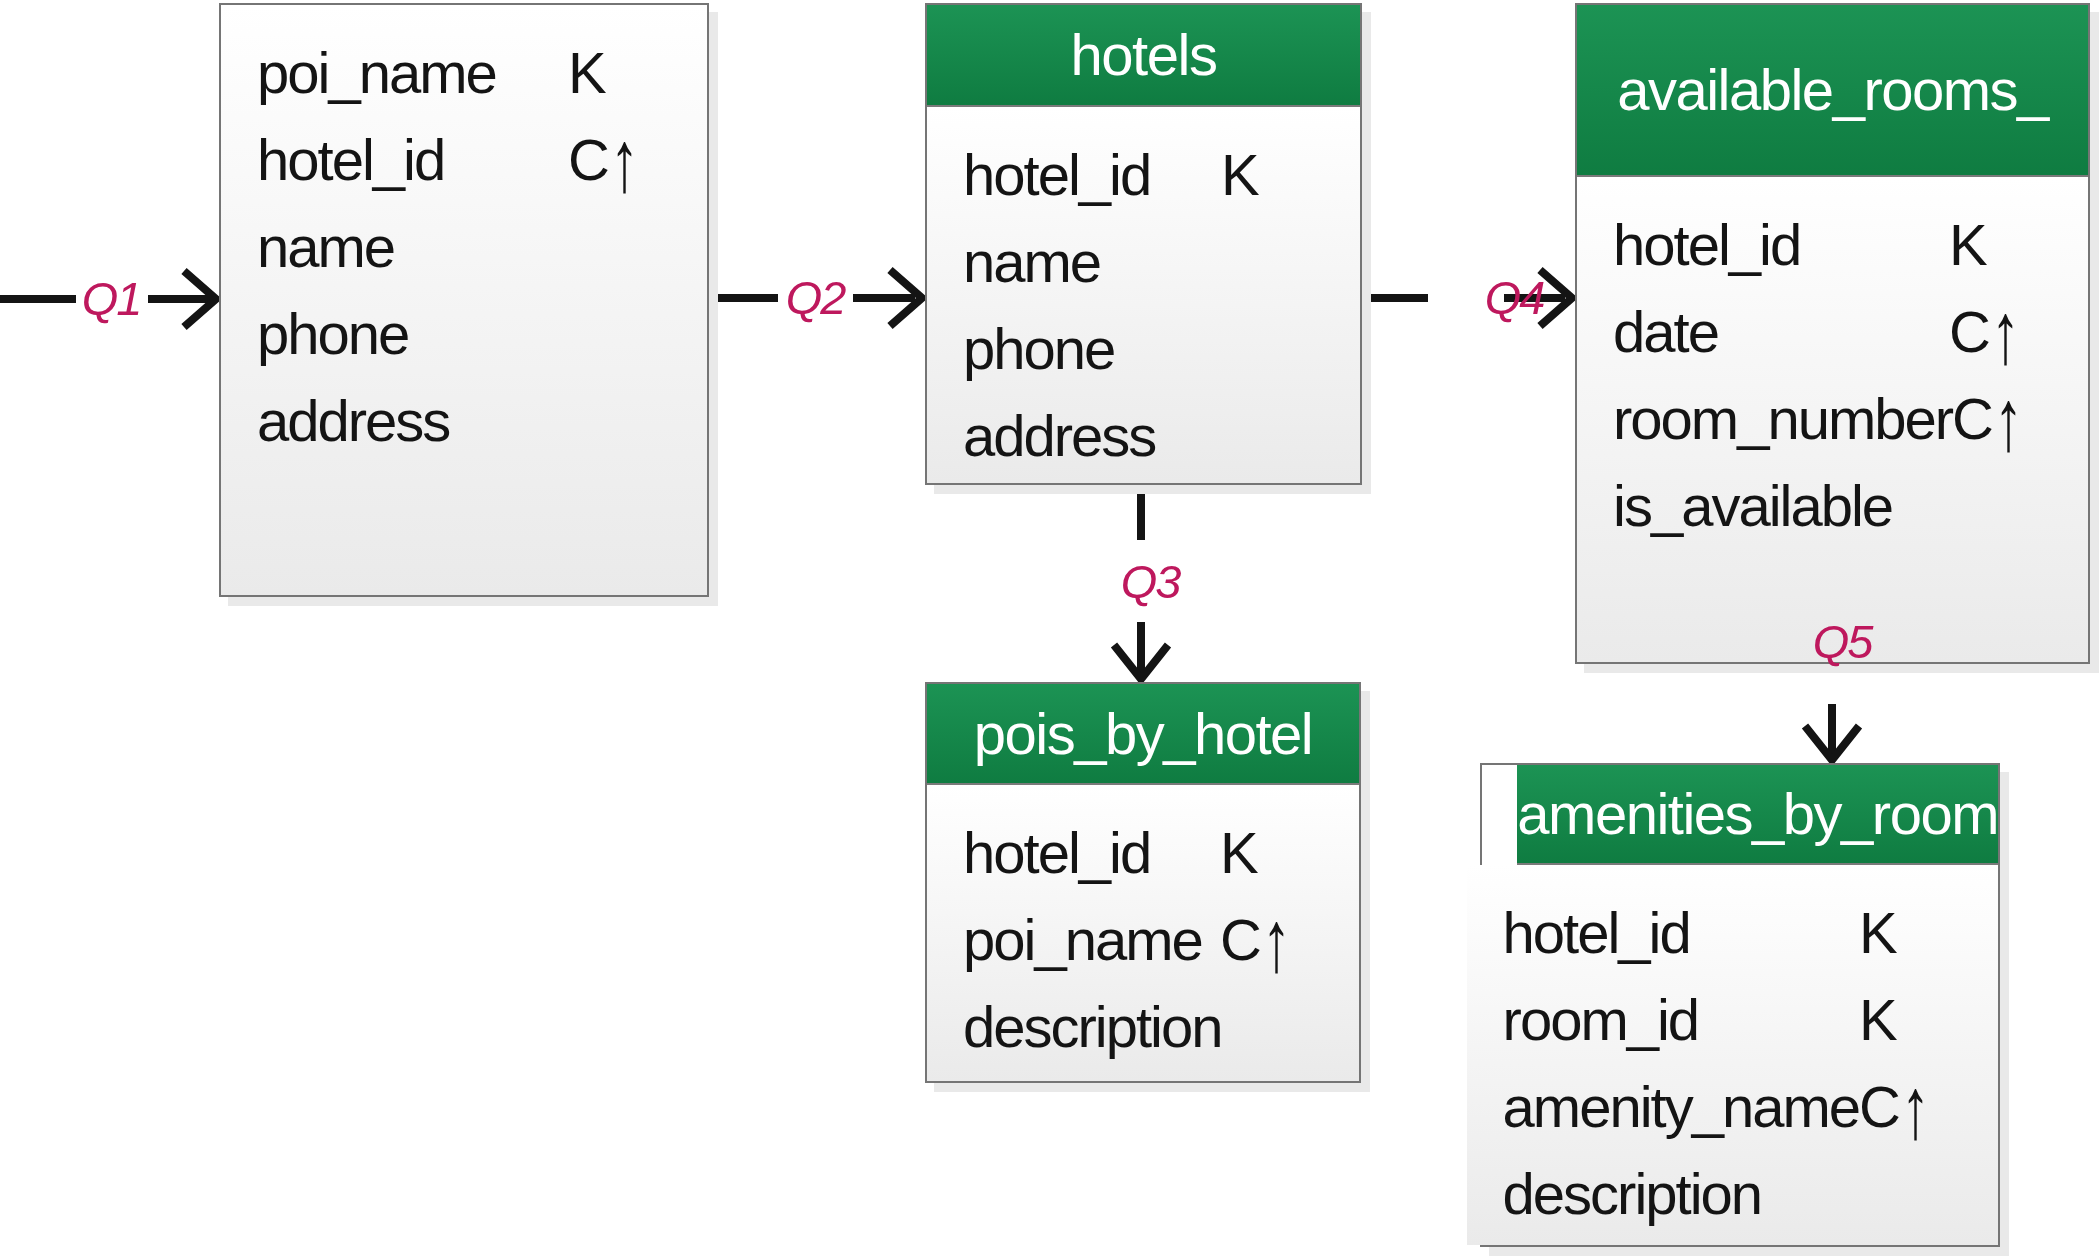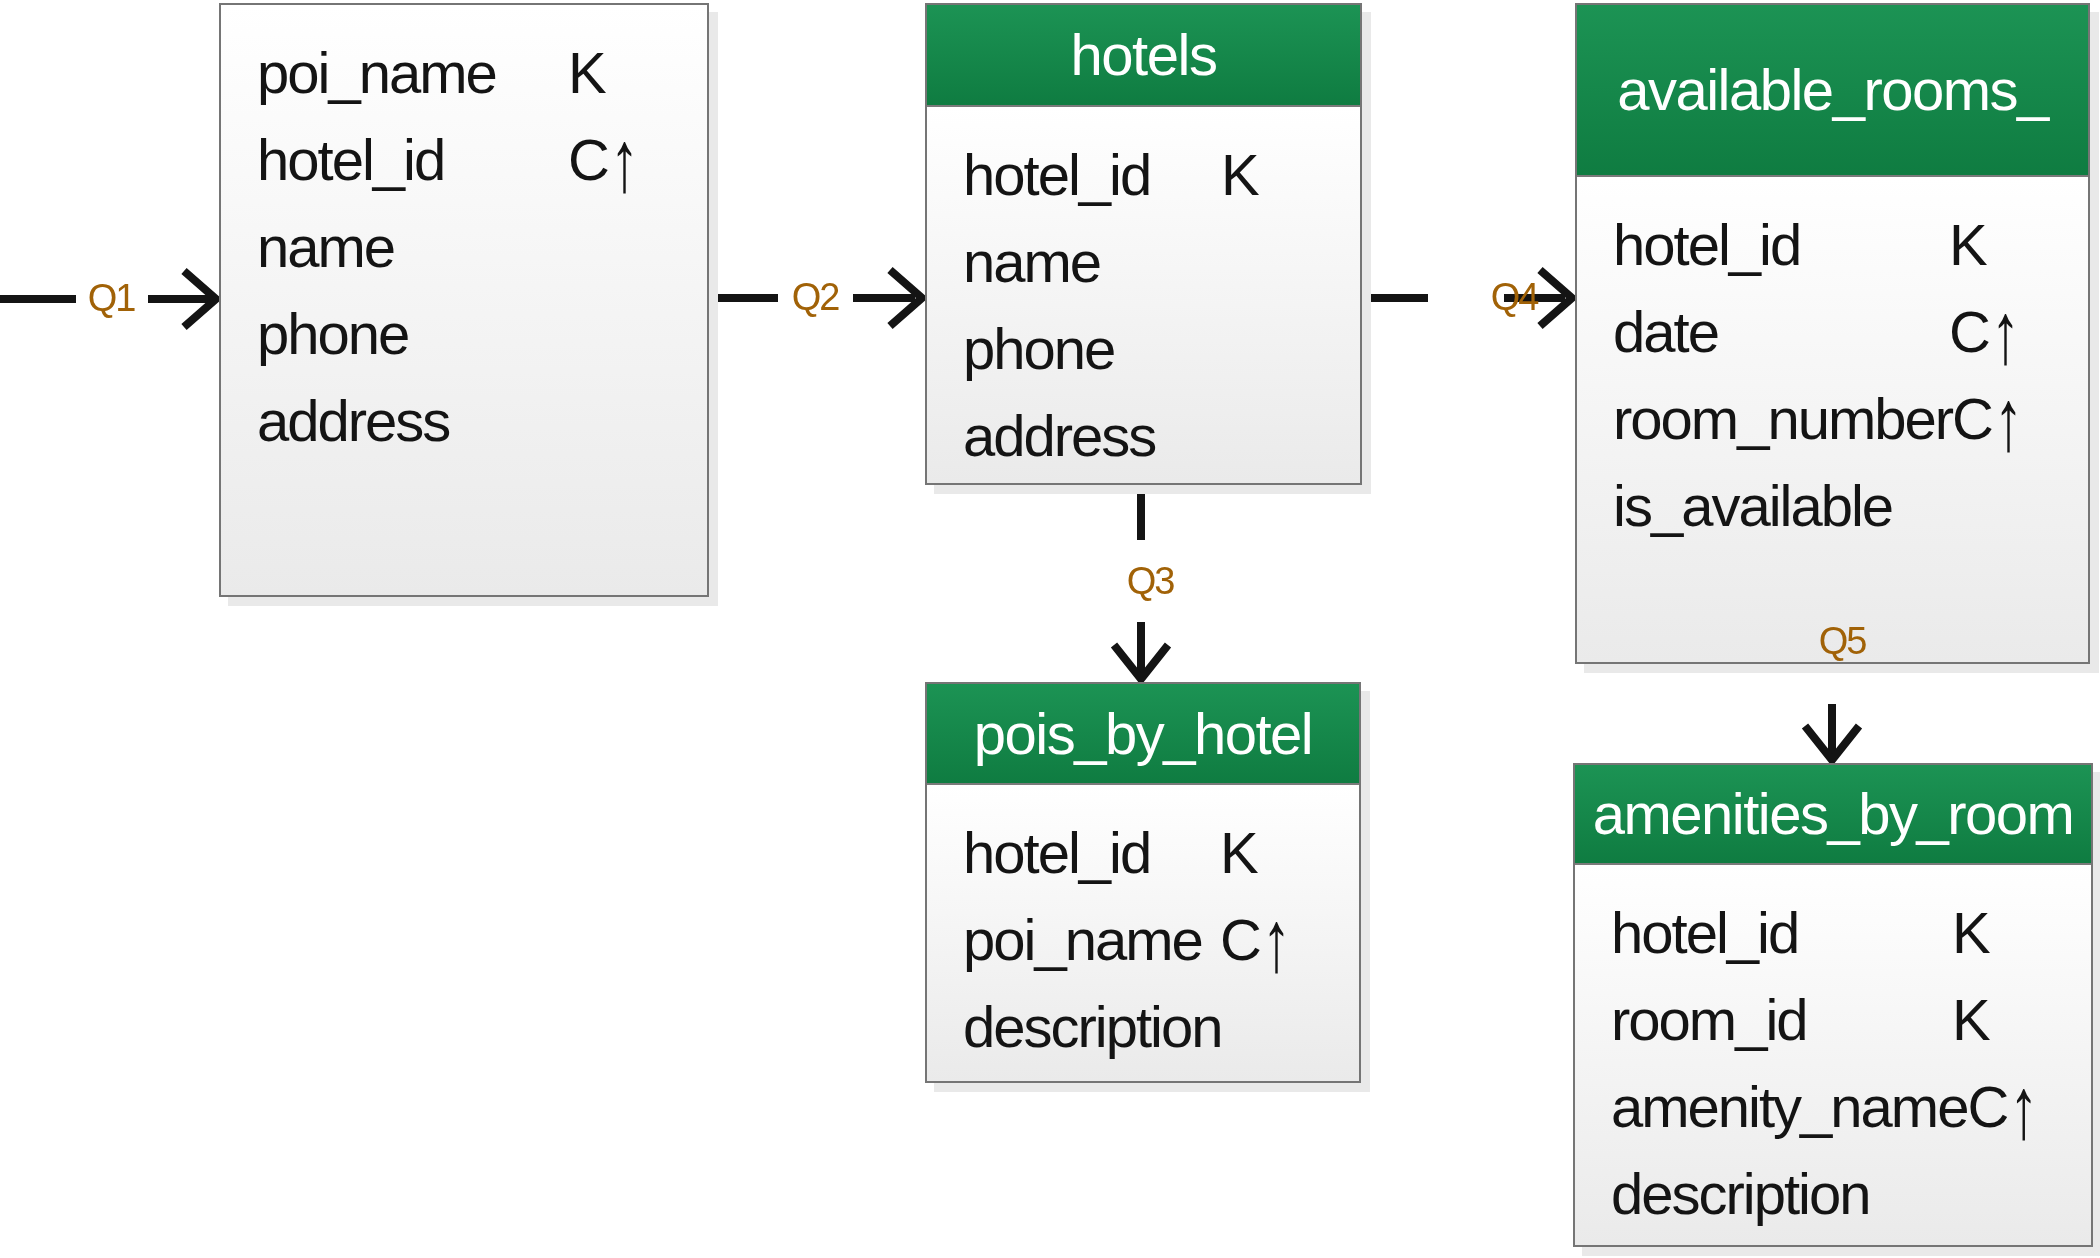--- a/index.html
+++ b/index.html
@@ -27,21 +27,21 @@
   }
   .row{
     display:flex;align-items:center;height:87px;padding:0 44px 0 36px;
     font-size:58px;letter-spacing:-2px;white-space:nowrap;
   }
   .fname{flex:1 1 auto;text-align:left;}
   .fkey{flex:0 0 95px;text-align:left;letter-spacing:0;}
   .dir{display:inline-block;transform:scaleY(1.5) translateY(3px);transform-origin:50% 60%;}
   .qlabel{
     position:absolute;transform:translate(-50%,-50%);
-    font-size:38px;letter-spacing:-2px;color:#a16207;white-space:nowrap;
+    font-size:47px;letter-spacing:-2px;color:#be185d;white-space:nowrap;font-style:italic;
   }
 </style>
 </head>
 <body>
 
 <div class="canvas">
 
   <svg class="arrows" viewBox="0 0 2100 1258">
     <g stroke="#141414" stroke-width="8" fill="none" stroke-linejoin="miter" stroke-linecap="butt">
 
@@ -153,21 +153,21 @@
         <span class="fname">poi_name</span>
         <span class="fkey"><span>C</span><span class="dir">↑</span></span>
       </div>
       <div class="row">
         <span class="fname">description</span>
         <span class="fkey"><span></span><span class="dir"></span></span>
       </div>
     </div>
   </div>
 
-  <div class="table" style="left:1573px;top:763px;width:520px;height:484px;">
+  <div class="table" style="left:1480px;top:763px;width:520px;height:484px;align-items:flex-end;">
     <div class="thead" style="height:100px;">
       <span class="ttl">amenities_by_room</span>
     </div>
     <div class="tbody">
       <div class="row">
         <span class="fname">hotel_id</span>
         <span class="fkey"><span>K</span><span class="dir"></span></span>
       </div>
       <div class="row">
         <span class="fname">room_id</span>

